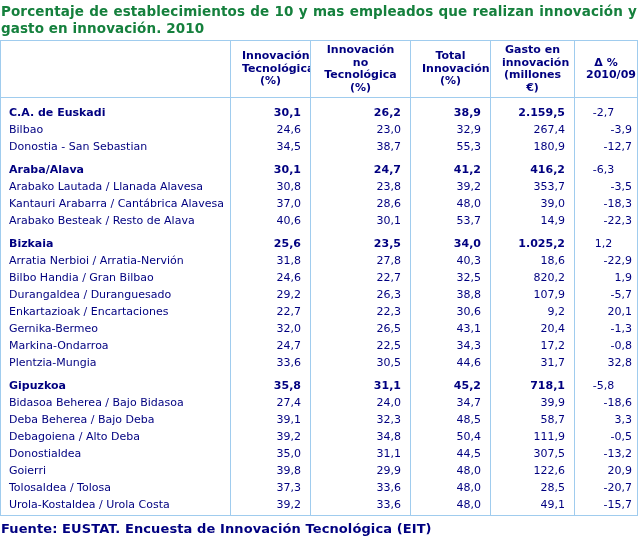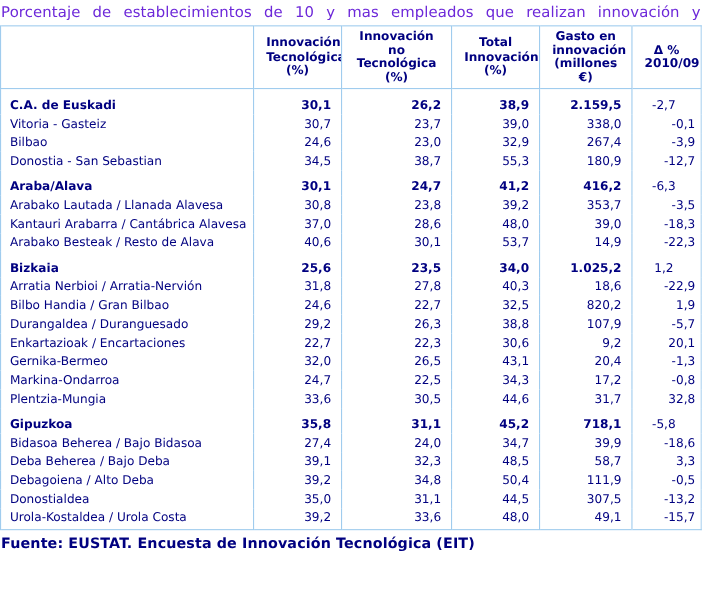--- a/index.html
+++ b/index.html
@@ -11,22 +11,22 @@
     font-family: "DejaVu Sans", "Liberation Sans", sans-serif;
     color: #000080;
     overflow: hidden;
   }
   .page { width: 638px; padding: 2px 0 0 0; }
 
   
   .title-block { padding: 1px 1px 3px 1px; }
   .title-line {
     font-size: 13.5px;
-    font-weight: normal;
-    color: #6d28d9;
+    font-weight: bold;
+    color: #15803d;
     line-height: 17px;
     letter-spacing: 0.1px;
   }
   .title-line.justified {
     text-align: justify;
     text-align-last: justify;
   }
 
   
   table.data-table {
@@ -73,20 +73,21 @@
     letter-spacing: 0.1px;
   }
 </style>
 </head>
 <body>
 
 <div class="page">
 
   <div class="title-block">
     <div class="title-line justified">Porcentaje de establecimientos de 10 y mas empleados que realizan innovación y</div>
+    <div class="title-line">gasto en innovación. 2010</div>
   </div>
 
   <table class="data-table">
     <colgroup>
       <col style="width:230px">
       <col style="width:80px">
       <col style="width:100px">
       <col style="width:80px">
       <col style="width:84px">
       <col style="width:63px">
@@ -113,28 +114,20 @@
     <tbody id="table-body">
         <tr class="section">
           <td class="label">C.A. de Euskadi</td>
           <td class="num">30,1</td>
           <td class="num">26,2</td>
           <td class="num">38,9</td>
           <td class="num">2.159,5</td>
           <td class="num delta">-2,7</td>
         </tr>
         <tr>
-          <td class="label">Vitoria - Gasteiz</td>
-          <td class="num">30,7</td>
-          <td class="num">23,7</td>
-          <td class="num">39,0</td>
-          <td class="num">338,0</td>
-          <td class="num delta">-0,1</td>
-        </tr>
-        <tr>
           <td class="label">Bilbao</td>
           <td class="num">24,6</td>
           <td class="num">23,0</td>
           <td class="num">32,9</td>
           <td class="num">267,4</td>
           <td class="num delta">-3,9</td>
         </tr>
         <tr>
           <td class="label">Donostia - San Sebastian</td>
           <td class="num">34,5</td>
@@ -273,20 +266,36 @@
         </tr>
         <tr>
           <td class="label">Donostialdea</td>
           <td class="num">35,0</td>
           <td class="num">31,1</td>
           <td class="num">44,5</td>
           <td class="num">307,5</td>
           <td class="num delta">-13,2</td>
         </tr>
         <tr>
+          <td class="label">Goierri</td>
+          <td class="num">39,8</td>
+          <td class="num">29,9</td>
+          <td class="num">48,0</td>
+          <td class="num">122,6</td>
+          <td class="num delta">20,9</td>
+        </tr>
+        <tr>
+          <td class="label">Tolosaldea  /  Tolosa</td>
+          <td class="num">37,3</td>
+          <td class="num">33,6</td>
+          <td class="num">48,0</td>
+          <td class="num">28,5</td>
+          <td class="num delta">-20,7</td>
+        </tr>
+        <tr>
           <td class="label">Urola-Kostaldea  /  Urola Costa</td>
           <td class="num">39,2</td>
           <td class="num">33,6</td>
           <td class="num">48,0</td>
           <td class="num">49,1</td>
           <td class="num delta">-15,7</td>
         </tr>
       </tbody>
   </table>
 

